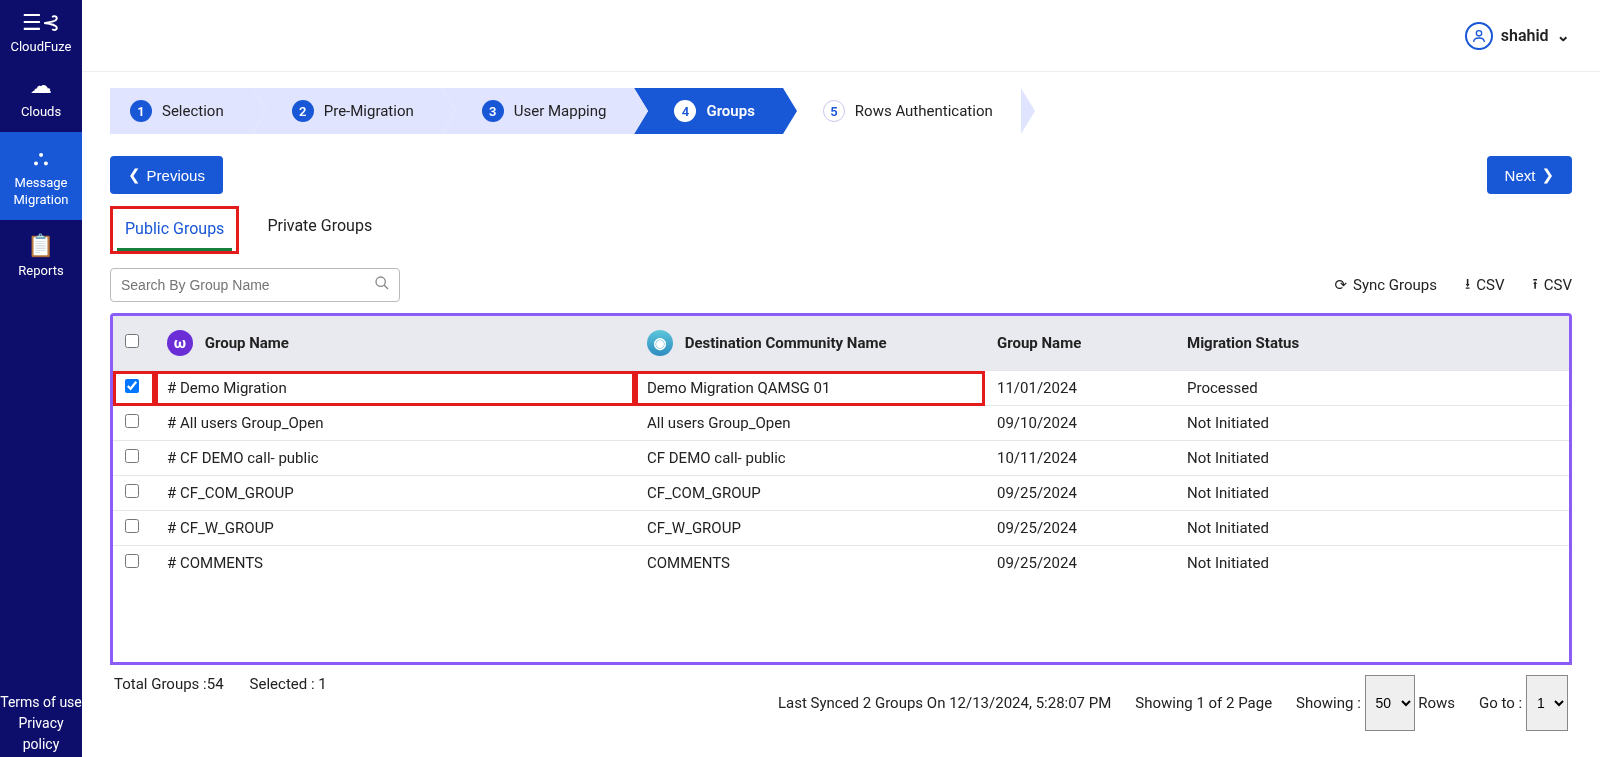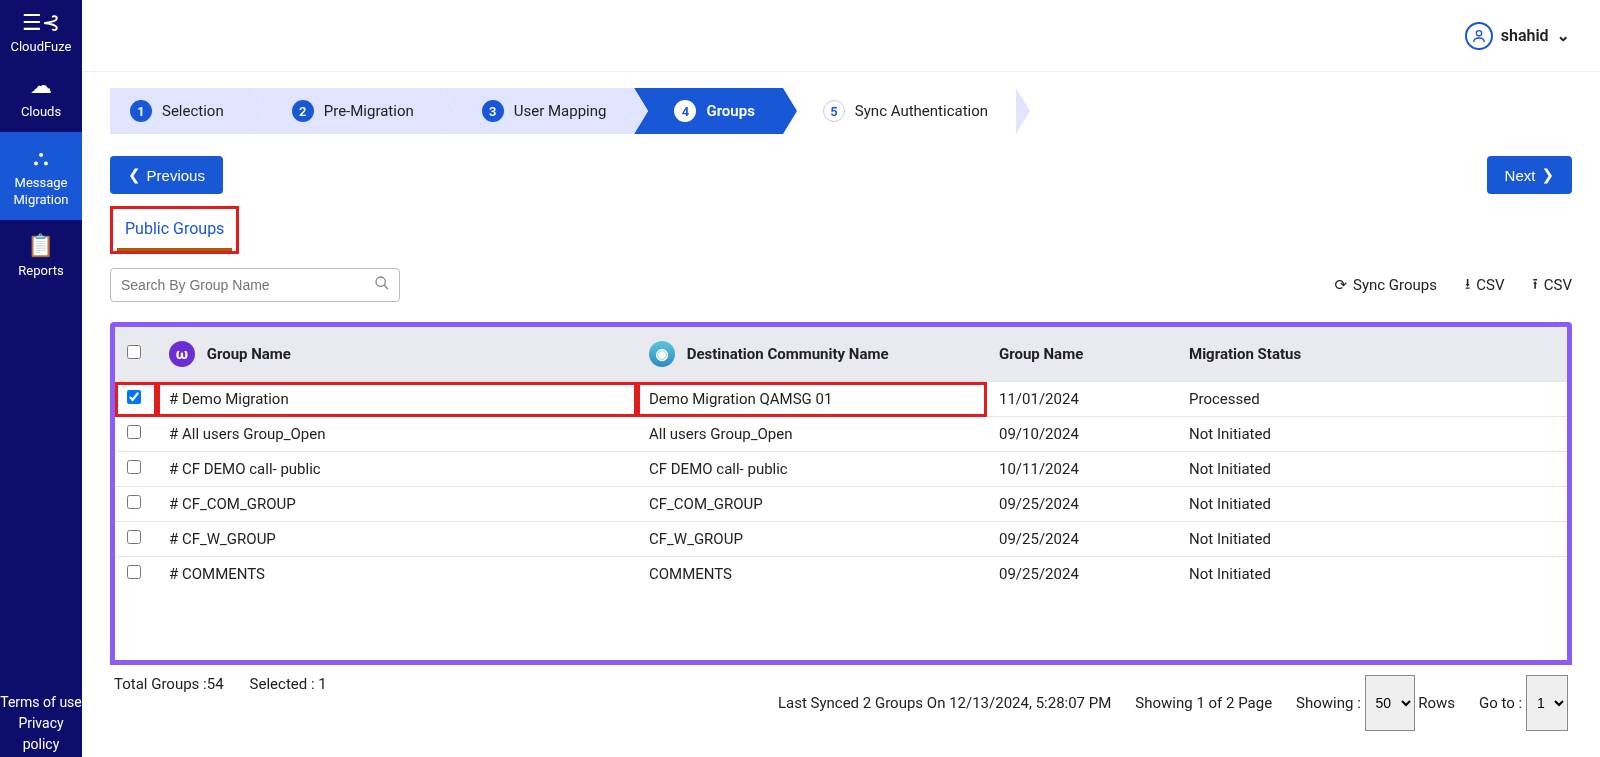--- a/index.html
+++ b/index.html
@@ -41,31 +41,31 @@
   .step.active::after { border-left-color:#1857d6; }
   .step-num { width:22px; height:22px; border-radius:50%; background:#1857d6; color:#fff; display:inline-flex; align-items:center; justify-content:center; font-size:13px; font-weight:600; }
   .step.active .step-num { background:#fff; color:#1857d6; }
   .step.inactive .step-num { background:#fff; color:#1857d6; border:1px solid #c9c9f0; }
   
   .btn { background:#1857d6; color:#fff; border:none; padding:10px 18px; font-size:15px; border-radius:4px; cursor:pointer; display:inline-flex; align-items:center; gap:6px; }
   .btn-row { display:flex; justify-content:space-between; margin-bottom:12px; }
   
   .tabs { display:flex; gap:20px; border-bottom:0; margin-bottom:14px; position:relative; }
   .tab { padding:10px 8px; font-size:16px; cursor:pointer; }
-  .tab.active { color:#1857d6; border-bottom:3px solid #a16207; }
+  .tab.active { color:#1857d6; border-bottom:3px solid #15803d; }
   .tab-highlight { border:3px solid #e31b1b; padding:0 4px; }
   
-  .search-row { display:flex; align-items:center; justify-content:space-between; margin-bottom:20px; }
+  .search-row { display:flex; align-items:center; justify-content:space-between; margin-bottom:11px; }
   .search-box { width:290px; border:1px solid #bbb; border-radius:4px; padding:8px 34px 8px 10px; font-size:14px; position:relative; }
   .search-wrap { position:relative; width:290px; }
   .search-wrap .sicon { position:absolute; right:10px; top:50%; transform:translateY(-50%); color:#888; }
   .toolbar-right { display:flex; gap:28px; align-items:center; font-size:15px; }
   .toolbar-btn { display:inline-flex; align-items:center; gap:6px; cursor:pointer; }
   
-  .table-wrap { border:5px solid #8b5cf6; border-radius:4px 4px 0 0; overflow:auto; flex:1; }
+  .table-wrap { border:3px solid #8b5cf6; border-radius:4px 4px 0 0; overflow:auto; flex:1; }
   table { width:100%; border-collapse:collapse; font-size:15px; }
   thead th { background:#e9e9f0; text-align:left; padding:14px 12px; font-weight:700; }
   tbody td { padding:8px 12px; border-top:1px solid #e6e6e6; }
   .chk { width:14px; height:14px; cursor:pointer; }
   .row-highlight td { position:relative; }
   .row-highlight-box { outline:3px solid #e31b1b; outline-offset:-3px; }
   
   .hdr-icon { width:26px; height:26px; display:inline-flex; align-items:center; justify-content:center; border-radius:50%; margin-right:8px; font-size:15px; vertical-align:middle; }
   .hdr-icon.purple { background:#6b2ed6; color:#fff; }
   .hdr-icon.teal { background:linear-gradient(#5cc6d9,#2e8bc0); color:#fff; }
@@ -136,39 +136,40 @@
         <div class="step">
           <span class="step-num">3</span>
           <span>User Mapping</span>
         </div>
         <div class="step active">
           <span class="step-num">4</span>
           <span>Groups</span>
         </div>
         <div class="step inactive" style="background:#fff;">
           <span class="step-num">5</span>
-          <span>Sync Authentication</span>
+          <span>Rows Authentication</span>
         </div>
       </div>
 
       <div class="btn-row">
         <button class="btn">
           <span>❮</span>
           <span>Previous</span>
         </button>
         <button class="btn">
           <span>Next</span>
           <span>❯</span>
         </button>
       </div>
 
       <div class="tabs">
         <span class="tab-highlight">
           <div class="tab active">Public Groups</div>
         </span>
+        <div class="tab">Private Groups</div>
       </div>
 
       <div class="search-row">
         <div class="search-wrap">
           <input class="search-box" placeholder="Search By Group Name" style="">
           <span class="sicon">
             <svg width="16" height="16" viewBox="0 0 24 24" fill="none" stroke="#888" stroke-width="2">
                 <circle cx="10" cy="10" r="7"></circle>
                 <line x1="21" y1="21" x2="15" y2="15"></line>
               </svg>

